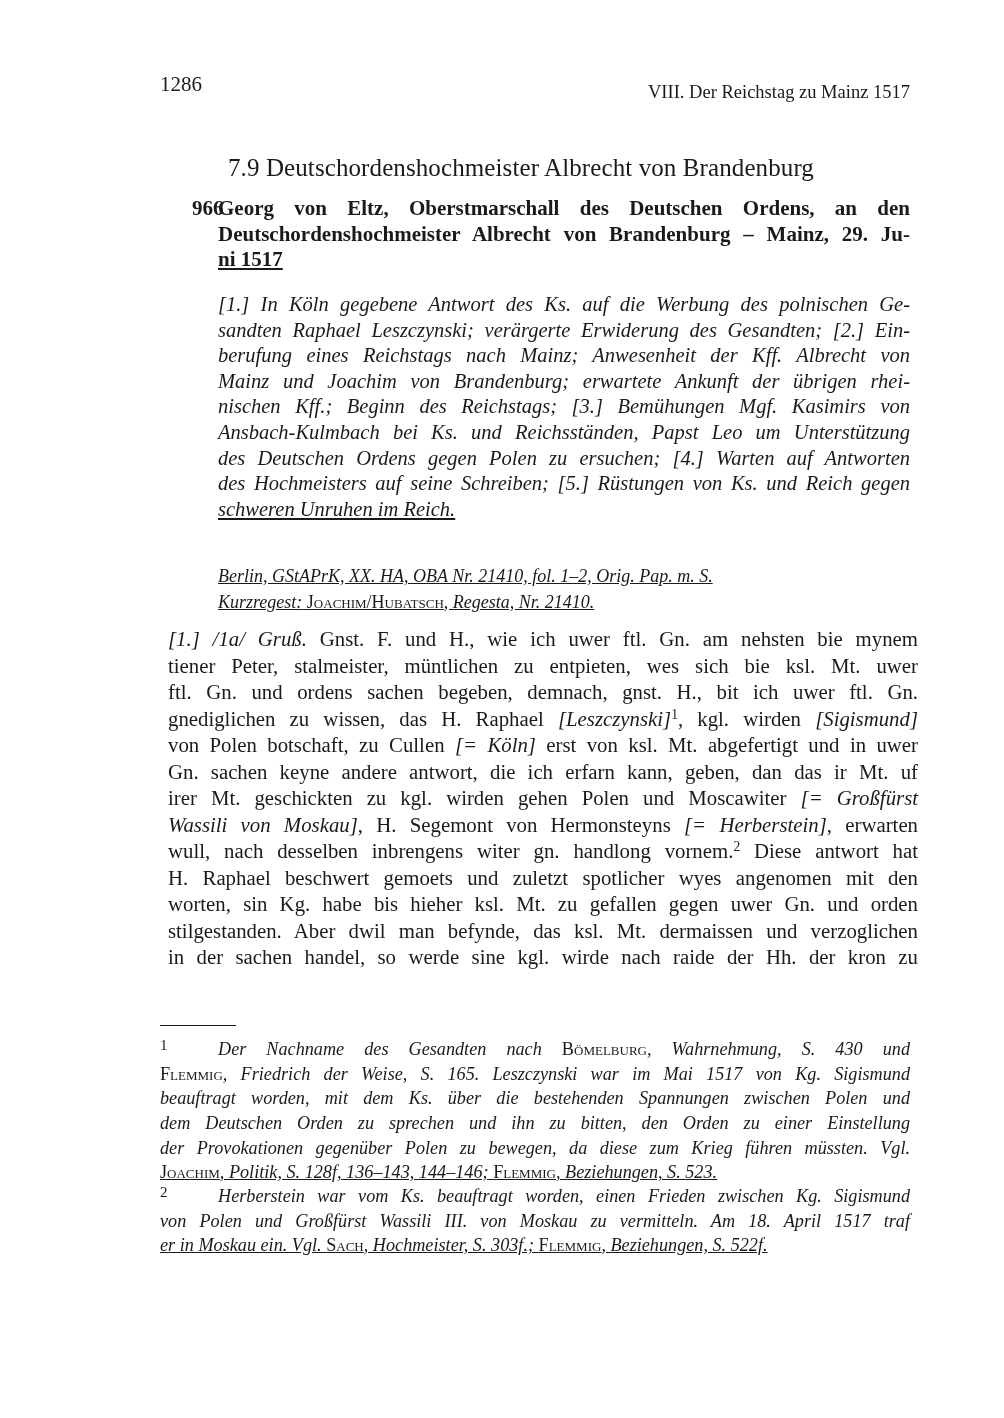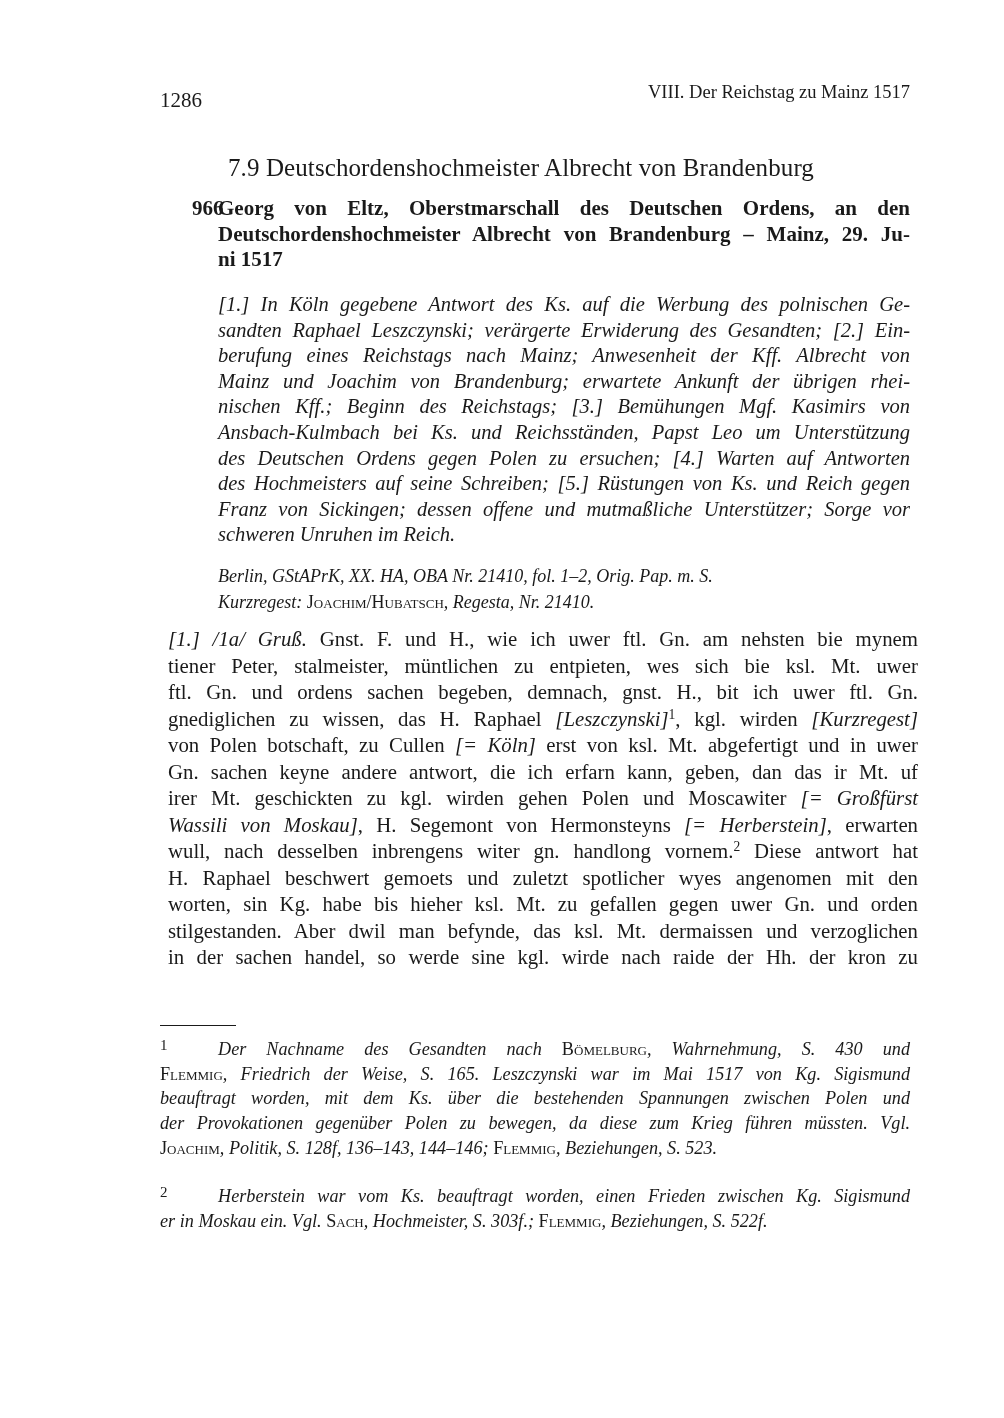--- a/index.html
+++ b/index.html
@@ -1,25 +1,25 @@
 <!DOCTYPE html>
 <html><head>
 <meta charset="utf-8">
 <style>
   html, body { margin: 0; padding: 0; background: #ffffff; }
   body { width: 1004px; height: 1418px; position: relative; overflow: hidden;
          font-family: "Liberation Serif", "DejaVu Serif", serif; color: #1a1a1a; }
   .abs { position: absolute; }
-  .pagenum { left: 160px; top: 88px; font-size: 21px; }
+  .pagenum { left: 160px; top: 72px; font-size: 21px; }
   .runhead { left: 160px; width: 750px; top: 82px; text-align: right; font-size: 18.5px; padding-left: 20px; box-sizing: border-box; }
   .section { left: 228px; top: 118px; font-size: 25px; letter-spacing: 0.1px; margin-top: 36px; }
   .docnum { left: 160px; top: 196px; font-size: 21px; font-weight: bold; margin-left: 32px; }
   .doctitle { left: 218px; top: 196px; width: 692px; font-size: 21px; font-weight: bold; line-height: 25.5px; }
   .line { display: block; text-align: justify; text-align-last: justify; white-space: nowrap; }
-  .line.last { text-align-last: left; }
+  .line.last { text-align-last: left; text-decoration: underline; }
   .regest { left: 218px; top: 292px; width: 692px; font-size: 20.5px; font-style: italic; line-height: 25.6px; }
   .source { left: 218px; top: 564px; width: 692px; font-size: 18px; font-style: italic; line-height: 25.5px; }
   .body { left: 168px; top: 626px; width: 750px; font-size: 20.8px; line-height: 26.5px; }
   .fnrule { left: 160px; top: 1025px; width: 76px; height: 1px; background: #1a1a1a; }
   .fn { left: 160px; width: 750px; font-size: 18.2px; font-style: italic; line-height: 24.6px; }
   .fn1 { top: 1033px; }
   .fn2 { top: 1180px; }
   .it { font-style: italic; }
   .sc { font-variant: small-caps; font-style: normal; }
   sup { font-size: 0.65em; font-style: normal; line-height: 0; vertical-align: 0.55em; }
@@ -41,51 +41,52 @@
 
 <div class="abs regest">
   <span class="line">[1.] In Köln gegebene Antwort des Ks. auf die Werbung des polnischen Ge-</span>
   <span class="line">sandten Raphael Leszczynski; verärgerte Erwiderung des Gesandten; [2.] Ein-</span>
   <span class="line">berufung eines Reichstags nach Mainz; Anwesenheit der Kff. Albrecht von</span>
   <span class="line">Mainz und Joachim von Brandenburg; erwartete Ankunft der übrigen rhei-</span>
   <span class="line">nischen Kff.; Beginn des Reichstags; [3.] Bemühungen Mgf. Kasimirs von</span>
   <span class="line">Ansbach-Kulmbach bei Ks. und Reichsständen, Papst Leo um Unterstützung</span>
   <span class="line">des Deutschen Ordens gegen Polen zu ersuchen; [4.] Warten auf Antworten</span>
   <span class="line">des Hochmeisters auf seine Schreiben; [5.] Rüstungen von Ks. und Reich gegen</span>
-  <span class="line">Franz von Sickingen; dessen offene und mutmaßliche Unterstützer; Sorge vor</span>
   <span class="line last">schweren Unruhen im Reich.</span>
 </div>
 
 <div class="abs source">
   <span class="line last">Berlin, GStAPrK, XX. HA, OBA Nr. 21410, fol. 1–2, Orig. Pap. m. S.</span>
   <span class="line last"><span>Kurzregest:</span> <span class="sc">Joachim/Hubatsch</span><span>, Regesta, Nr. 21410.</span></span>
 </div>
 
 <div class="abs body">
   <span class="line"><span class="it">[1.] /1a/ Gruß.</span><span> Gnst. F. und H., wie ich uwer ftl. Gn. am nehsten bie mynem</span></span>
   <span class="line">tiener Peter, stalmeister, müntlichen zu entpieten, wes sich bie ksl. Mt. uwer</span>
   <span class="line">ftl. Gn. und ordens sachen begeben, demnach, gnst. H., bit ich uwer ftl. Gn.</span>
-  <span class="line"><span>gnediglichen zu wissen, das H. Raphael </span><span class="it">[Leszczynski]</span><sup>1</sup><span>, kgl. wirden </span><span class="it">[Kurzregest]</span></span>
+  <span class="line"><span>gnediglichen zu wissen, das H. Raphael </span><span class="it">[Leszczynski]</span><sup>1</sup><span>, kgl. wirden </span><span class="it">[Sigismund]</span></span>
   <span class="line"><span>von Polen botschaft, zu Cullen </span><span class="it">[= Köln]</span><span> erst von ksl. Mt. abgefertigt und in uwer</span></span>
   <span class="line">Gn. sachen keyne andere antwort, die ich erfarn kann, geben, dan das ir Mt. uf</span>
   <span class="line"><span>irer Mt. geschickten zu kgl. wirden gehen Polen und Moscawiter </span><span class="it">[= Großfürst</span></span>
   <span class="line"><span class="it">Wassili von Moskau]</span><span>, H. Segemont von Hermonsteyns </span><span class="it">[= Herberstein]</span><span>, erwarten</span></span>
   <span class="line"><span>wull, nach desselben inbrengens witer gn. handlong vornem.</span><sup>2</sup><span> Diese antwort hat</span></span>
   <span class="line">H. Raphael beschwert gemoets und zuletzt spotlicher wyes angenomen mit den</span>
   <span class="line">worten, sin Kg. habe bis hieher ksl. Mt. zu gefallen gegen uwer Gn. und orden</span>
   <span class="line">stilgestanden. Aber dwil man befynde, das ksl. Mt. dermaissen und verzoglichen</span>
   <span class="line">in der sachen handel, so werde sine kgl. wirde nach raide der Hh. der kron zu</span>
 </div>
 
 <div class="abs fnrule"></div>
 
 <div class="abs fn fn1">
   <span class="line"><span class="fnmark">1</span><span>Der Nachname des Gesandten nach </span><span class="sc">Bömelburg</span><span>, Wahrnehmung, S. 430 und</span></span>
   <span class="line"><span class="sc">Flemmig</span><span>, Friedrich der Weise, S. 165. Leszczynski war im Mai 1517 von Kg. Sigismund</span></span>
   <span class="line">beauftragt worden, mit dem Ks. über die bestehenden Spannungen zwischen Polen und</span>
+  <span class="line">dem Deutschen Orden zu sprechen und ihn zu bitten, den Orden zu einer Einstellung</span>
   <span class="line">der Provokationen gegenüber Polen zu bewegen, da diese zum Krieg führen müssten. Vgl.</span>
   <span class="line last"><span class="sc">Joachim</span><span>, Politik, S. 128f, 136–143, 144–146; </span><span class="sc">Flemmig</span><span>, Beziehungen, S. 523.</span></span>
 </div>
 
 <div class="abs fn fn2">
   <span class="line"><span class="fnmark">2</span><span>Herberstein war vom Ks. beauftragt worden, einen Frieden zwischen Kg. Sigismund</span></span>
+  <span class="line">von Polen und Großfürst Wassili III. von Moskau zu vermitteln. Am 18. April 1517 traf</span>
   <span class="line last"><span>er in Moskau ein. Vgl. </span><span class="sc">Sach</span><span>, Hochmeister, S. 303f.; </span><span class="sc">Flemmig</span><span>, Beziehungen, S. 522f.</span></span>
 </div>
 
 </body></html>

